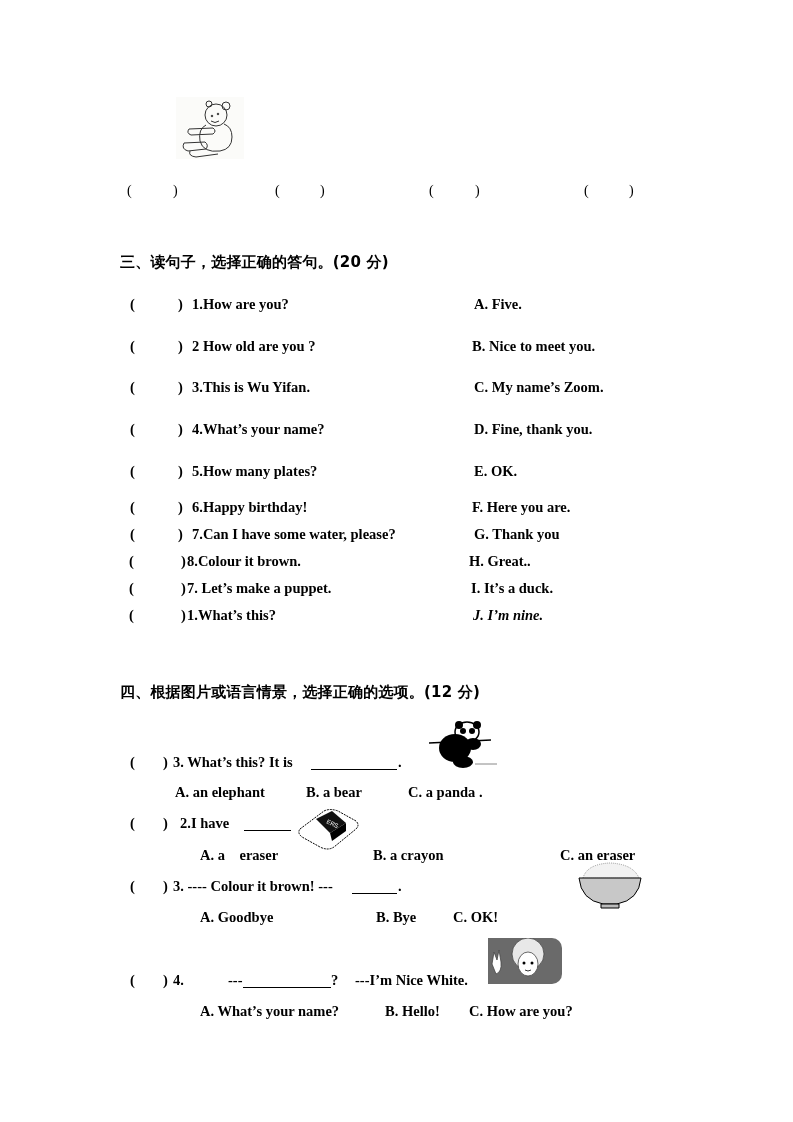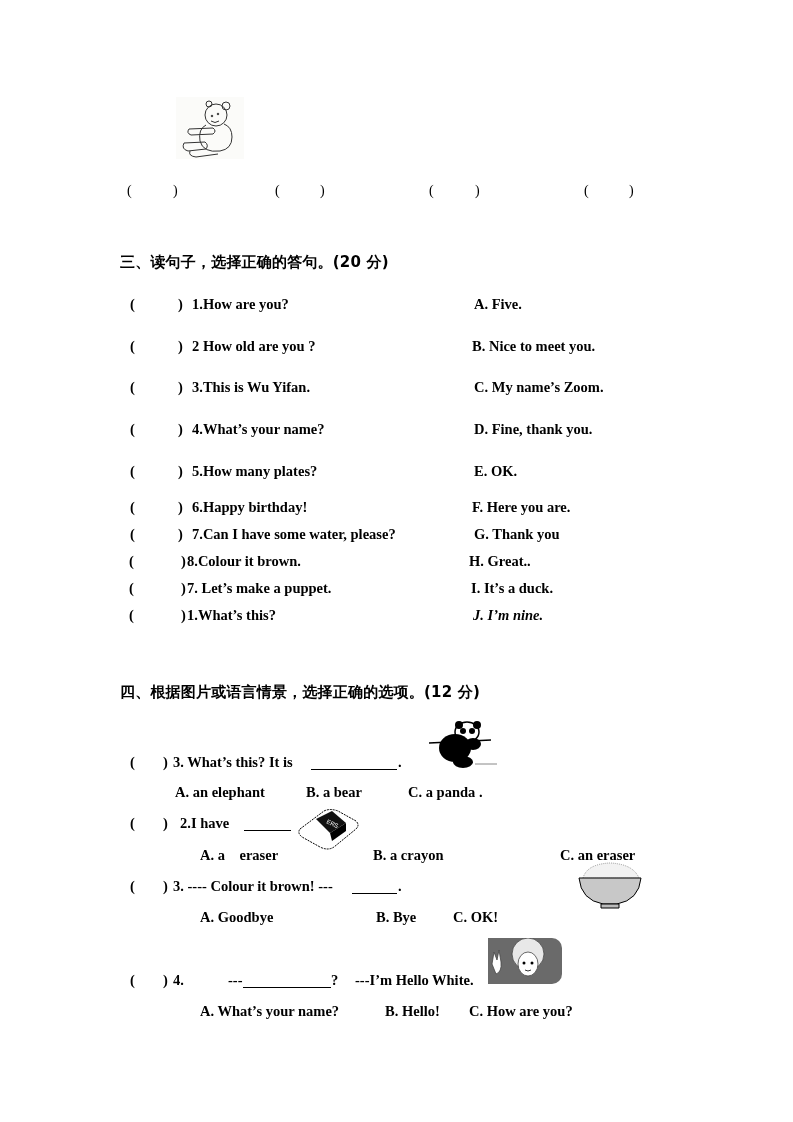--- a/index.html
+++ b/index.html
@@ -174,21 +174,21 @@
 <span class="abs b fs" style="left:348px;top:909px;margin-left:28px;">B. Bye</span>
 <span class="abs b fs" style="left:453px;top:909px;">C. OK!</span>
 
 <span class="abs b fs" style="left:130px;top:972px;">(</span>
 <span class="abs" style="left:140px;top:972px;width:22px;height:17px;"></span>
 <span class="abs b fs" style="left:163px;top:972px;">)</span>
 <span class="abs b fs" style="left:173px;top:972px;">4.</span>
 <span class="abs b fs" style="left:228px;top:972px;">---</span>
 <span class="abs blank" style="left:243px;top:973px;width:88px;"></span>
 <span class="abs b fs" style="left:331px;top:972px;">?</span>
-<span class="abs b fs" style="left:355px;top:972px;">---I’m Hello White.</span>
+<span class="abs b fs" style="left:355px;top:972px;">---I’m Nice White.</span>
 <div class="abs" style="left:488px;top:938px;width:74px;height:46px;background:#6a6a6a;border-radius:0 10px 10px 0;">
   <svg width="74" height="46" viewBox="0 0 74 46" style="left:0;top:0;">
     <circle cx="40" cy="16" r="16" fill="#e8e8e8" stroke="#444" stroke-width="0.8"></circle>
     <ellipse cx="40" cy="26" rx="10" ry="12" fill="#fff" stroke="#444" stroke-width="0.8"></ellipse>
     <circle cx="36" cy="25" r="1.5" fill="#000"></circle>
     <circle cx="44" cy="25" r="1.5" fill="#000"></circle>
     <path d="M37 32 q3 2 6 0" fill="none" stroke="#000" stroke-width="0.8"></path>
     <path d="M4 26 L6 14 L9 22 L11 12 L13 24 Q14 34 8 36 Z" fill="#fff" stroke="#444" stroke-width="0.8"></path>
   </svg>
 </div>

